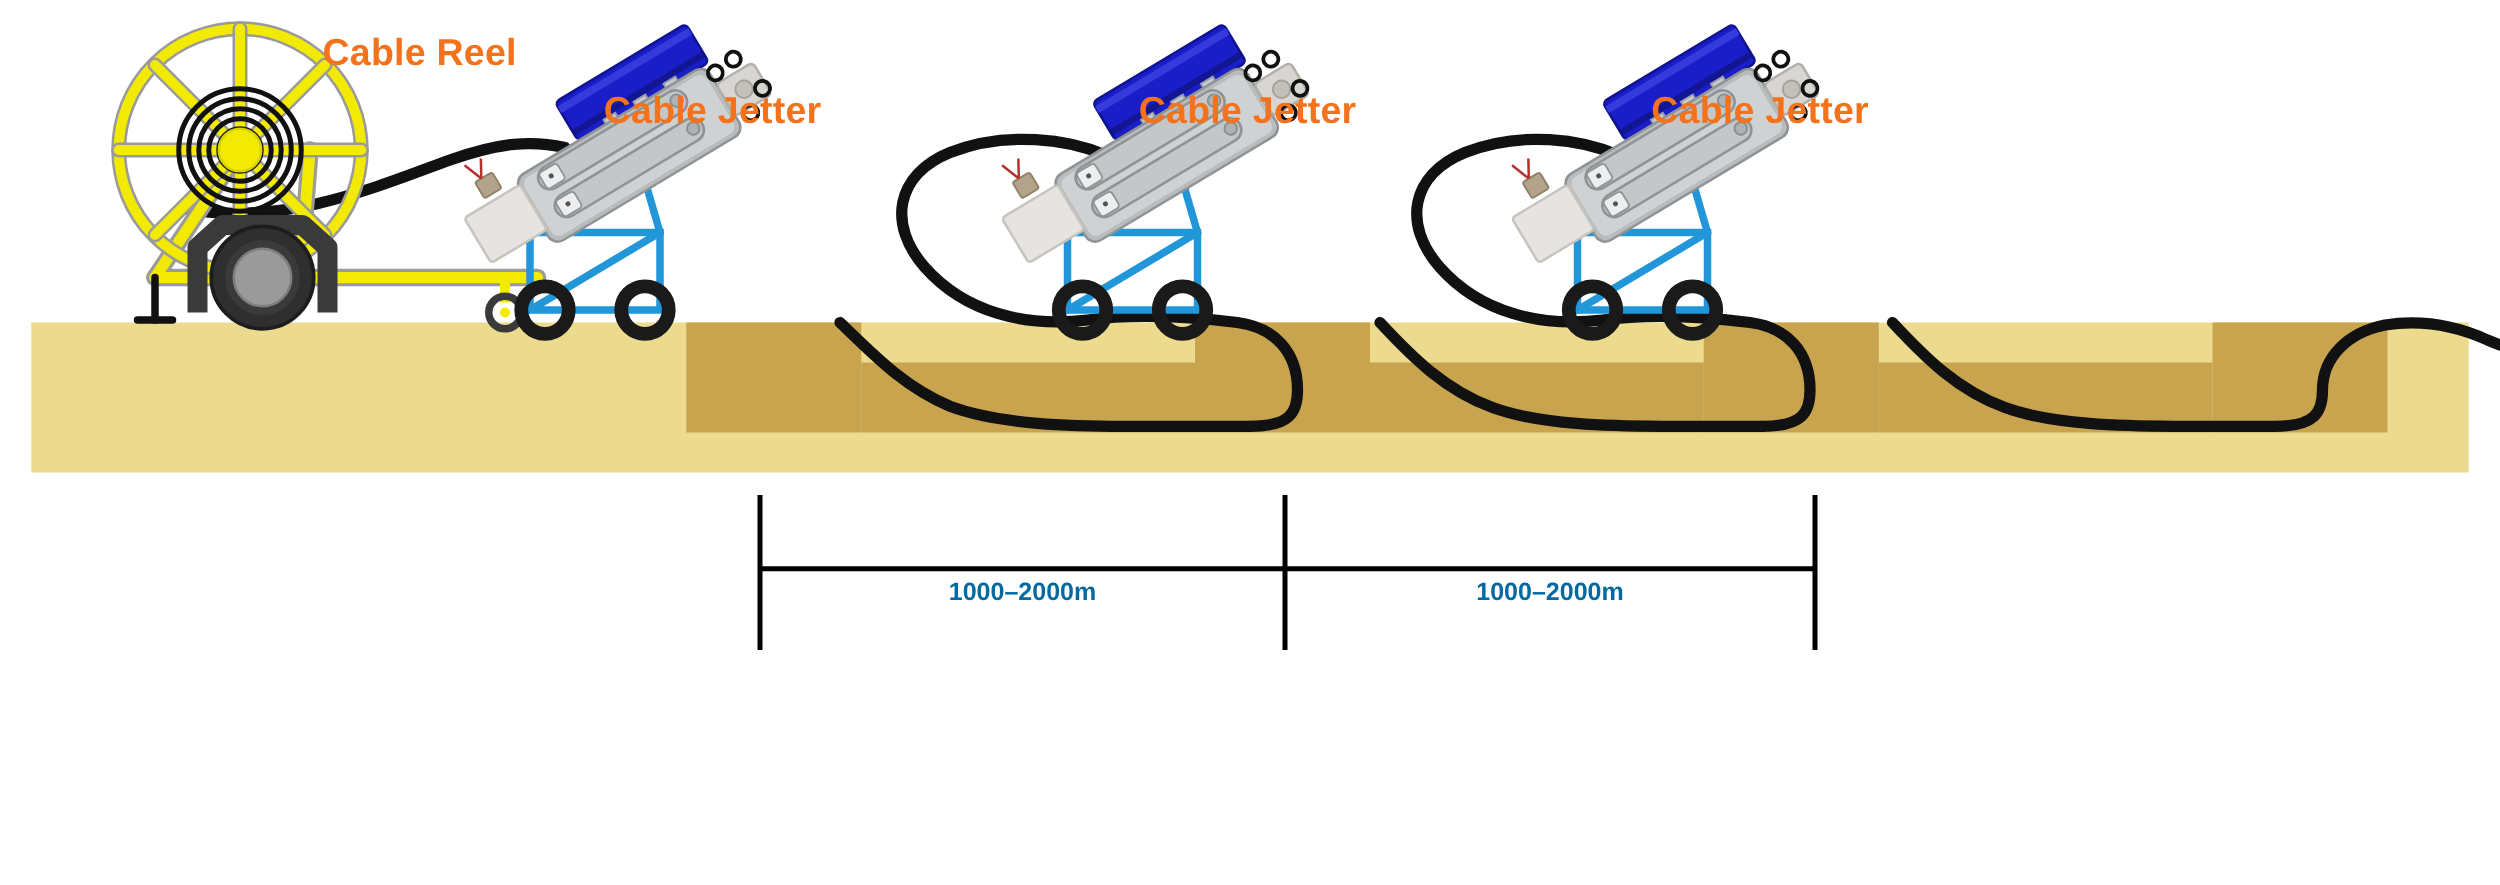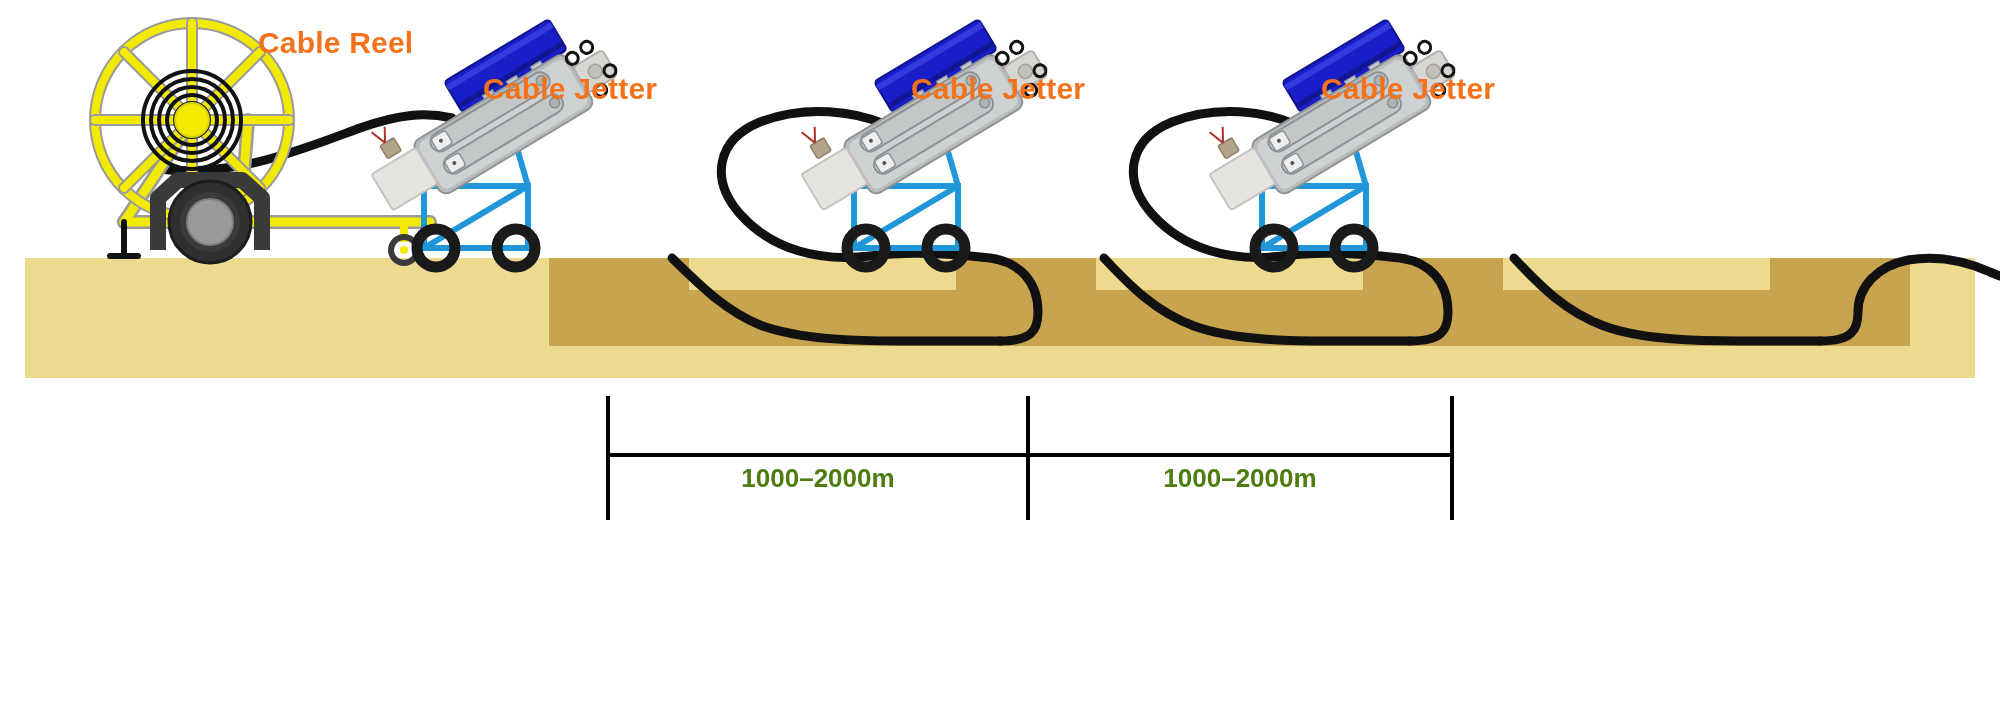--- a/index.html
+++ b/index.html
@@ -1,20 +1,20 @@
 <!DOCTYPE html>
 <html><head>
 <meta charset="utf-8">
 <style>
   html,body{margin:0;padding:0;background:#ffffff;}
   body{font-family:"Liberation Sans", sans-serif;}
   #stage{position:relative;width:2000px;height:708px;background:#ffffff;overflow:hidden;}
   #scene{position:absolute;left:0;top:0;width:2000px;height:708px;}
   .lbl{position:absolute;color:#F4721B;font-weight:bold;font-size:30px;letter-spacing:0.2px;white-space:nowrap;font-family:"Liberation Sans", sans-serif;}
-  .dimtxt{position:absolute;color:#4d7c0f;font-weight:bold;font-size:26px;white-space:nowrap;font-family:"Liberation Sans", sans-serif;}
+  .dimtxt{position:absolute;color:#0369a1;font-weight:bold;font-size:20px;white-space:nowrap;font-family:"Liberation Sans", sans-serif;}
 </style>
 </head>
 <body>
 
 <div id="stage">
 
   <svg id="scene" viewBox="0 0 2000 708" xmlns="http://www.w3.org/2000/svg">
 
     <defs>
 

